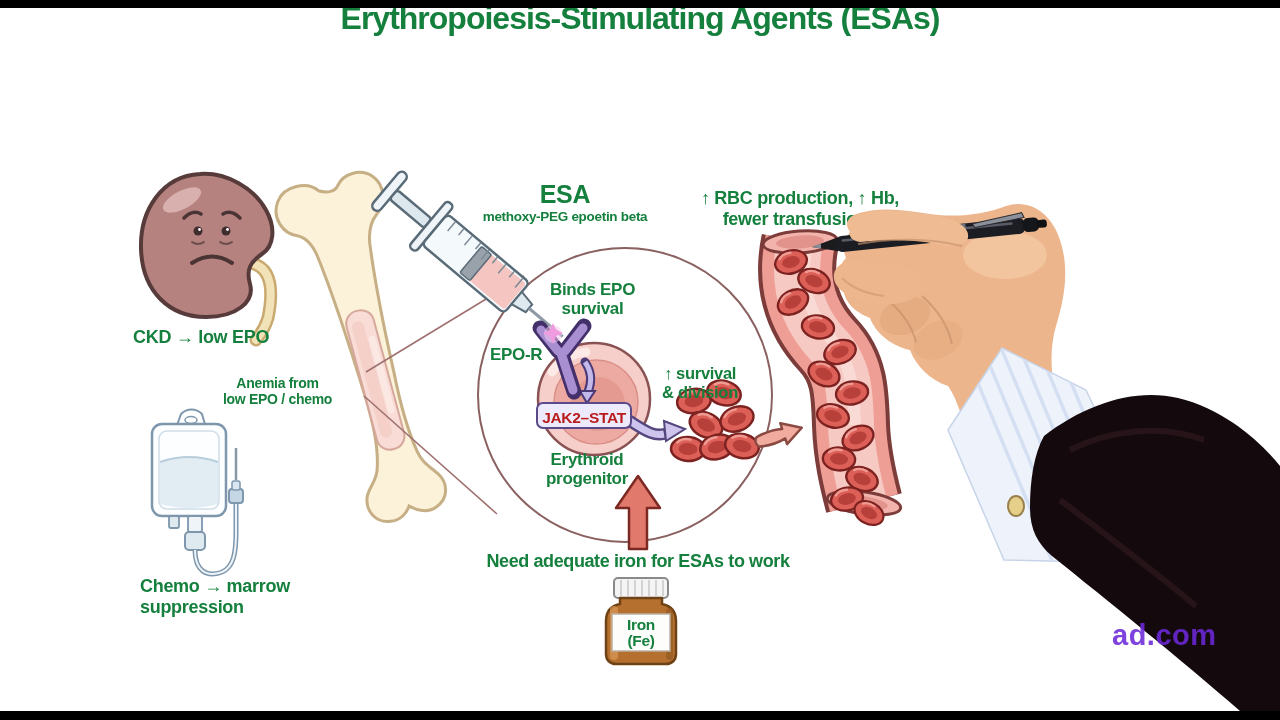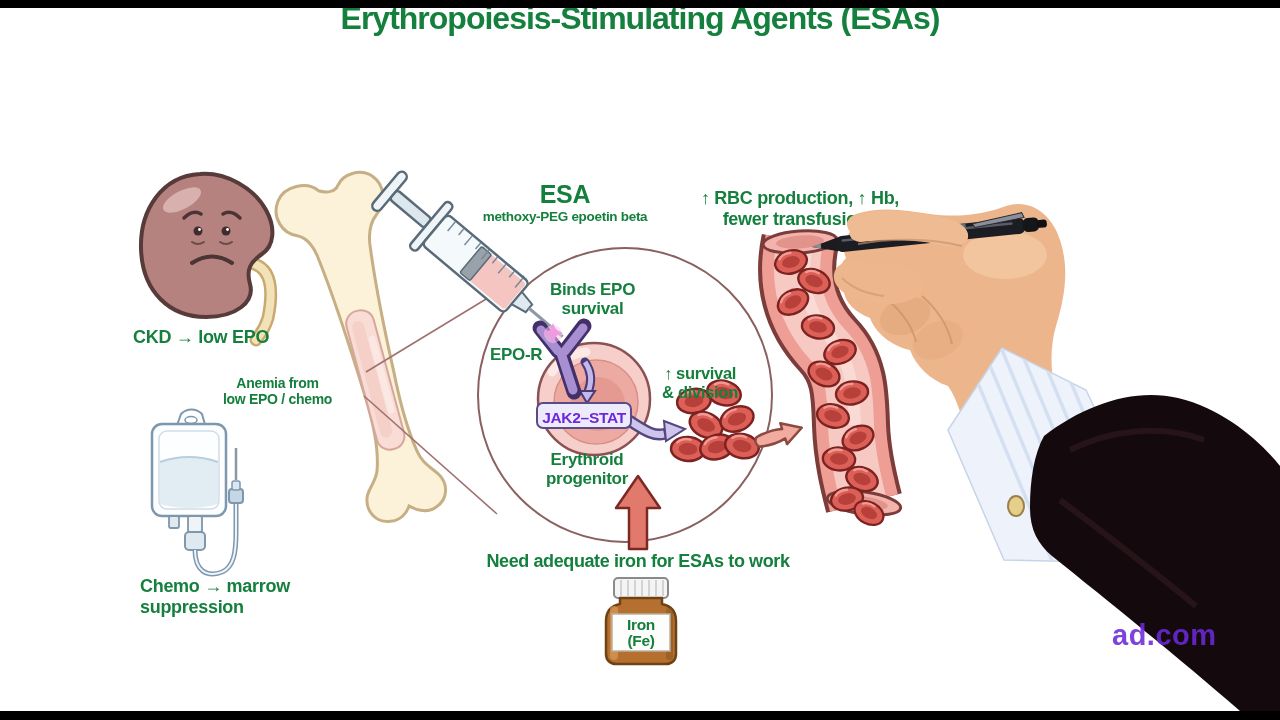--- a/index.html
+++ b/index.html
@@ -11,21 +11,21 @@
   .title{left:0;top:80;width:1280px;font-size:32px;letter-spacing:-1px;text-align:center;}
   .ckd{left:133px;top:327px;font-size:18px;}
   .anemia{left:185px;top:376px;width:185px;font-size:14px;}
   .chemo{left:140px;top:576px;font-size:18px;}
   .esa-h{left:420px;top:180px;width:290px;font-size:25px;font-weight:800;}
   .esa-d{left:420px;top:209px;width:290px;font-size:13.5px;font-weight:600;line-height:1.2;}
   .binds{left:515px;top:280px;width:155px;font-size:17px;}
   .epor{left:490px;top:345px;font-size:17px;text-align:center;}
   .jak2{left:536px;top:402px;width:96px;height:27px;line-height:27px;text-align:center;
         font-size:15.5px;background:#edebfb;border:2px solid #5b4a8a;border-radius:7px;
-        box-sizing:border-box;color:#6d28d9;}
+        box-sizing:border-box;color:#b91c1c;}
   .eryth{left:512px;top:450px;width:150px;font-size:17px;}
   .surv{left:630px;top:353px;width:140px;font-size:16.5px;margin-top:11px;}
   .rbct{left:655px;top:188px;width:290px;font-size:18px;}
   .ironneed{left:458px;top:551px;width:360px;font-size:18px;letter-spacing:-0.4px;}
   .ironlbl{left:612px;top:617px;width:58px;font-size:15.5px;line-height:1.05;font-weight:700;}
   .watermark{left:1112px;top:619px;font-size:29px;font-weight:700;color:#6d28d9;opacity:.88;letter-spacing:.5px;}
   .bar{position:absolute;left:0;width:1280px;background:#000;}
   .bar.top{top:0;height:8px;}
   .bar.bottom{top:711px;height:9px;}
   .line{display:block;}

